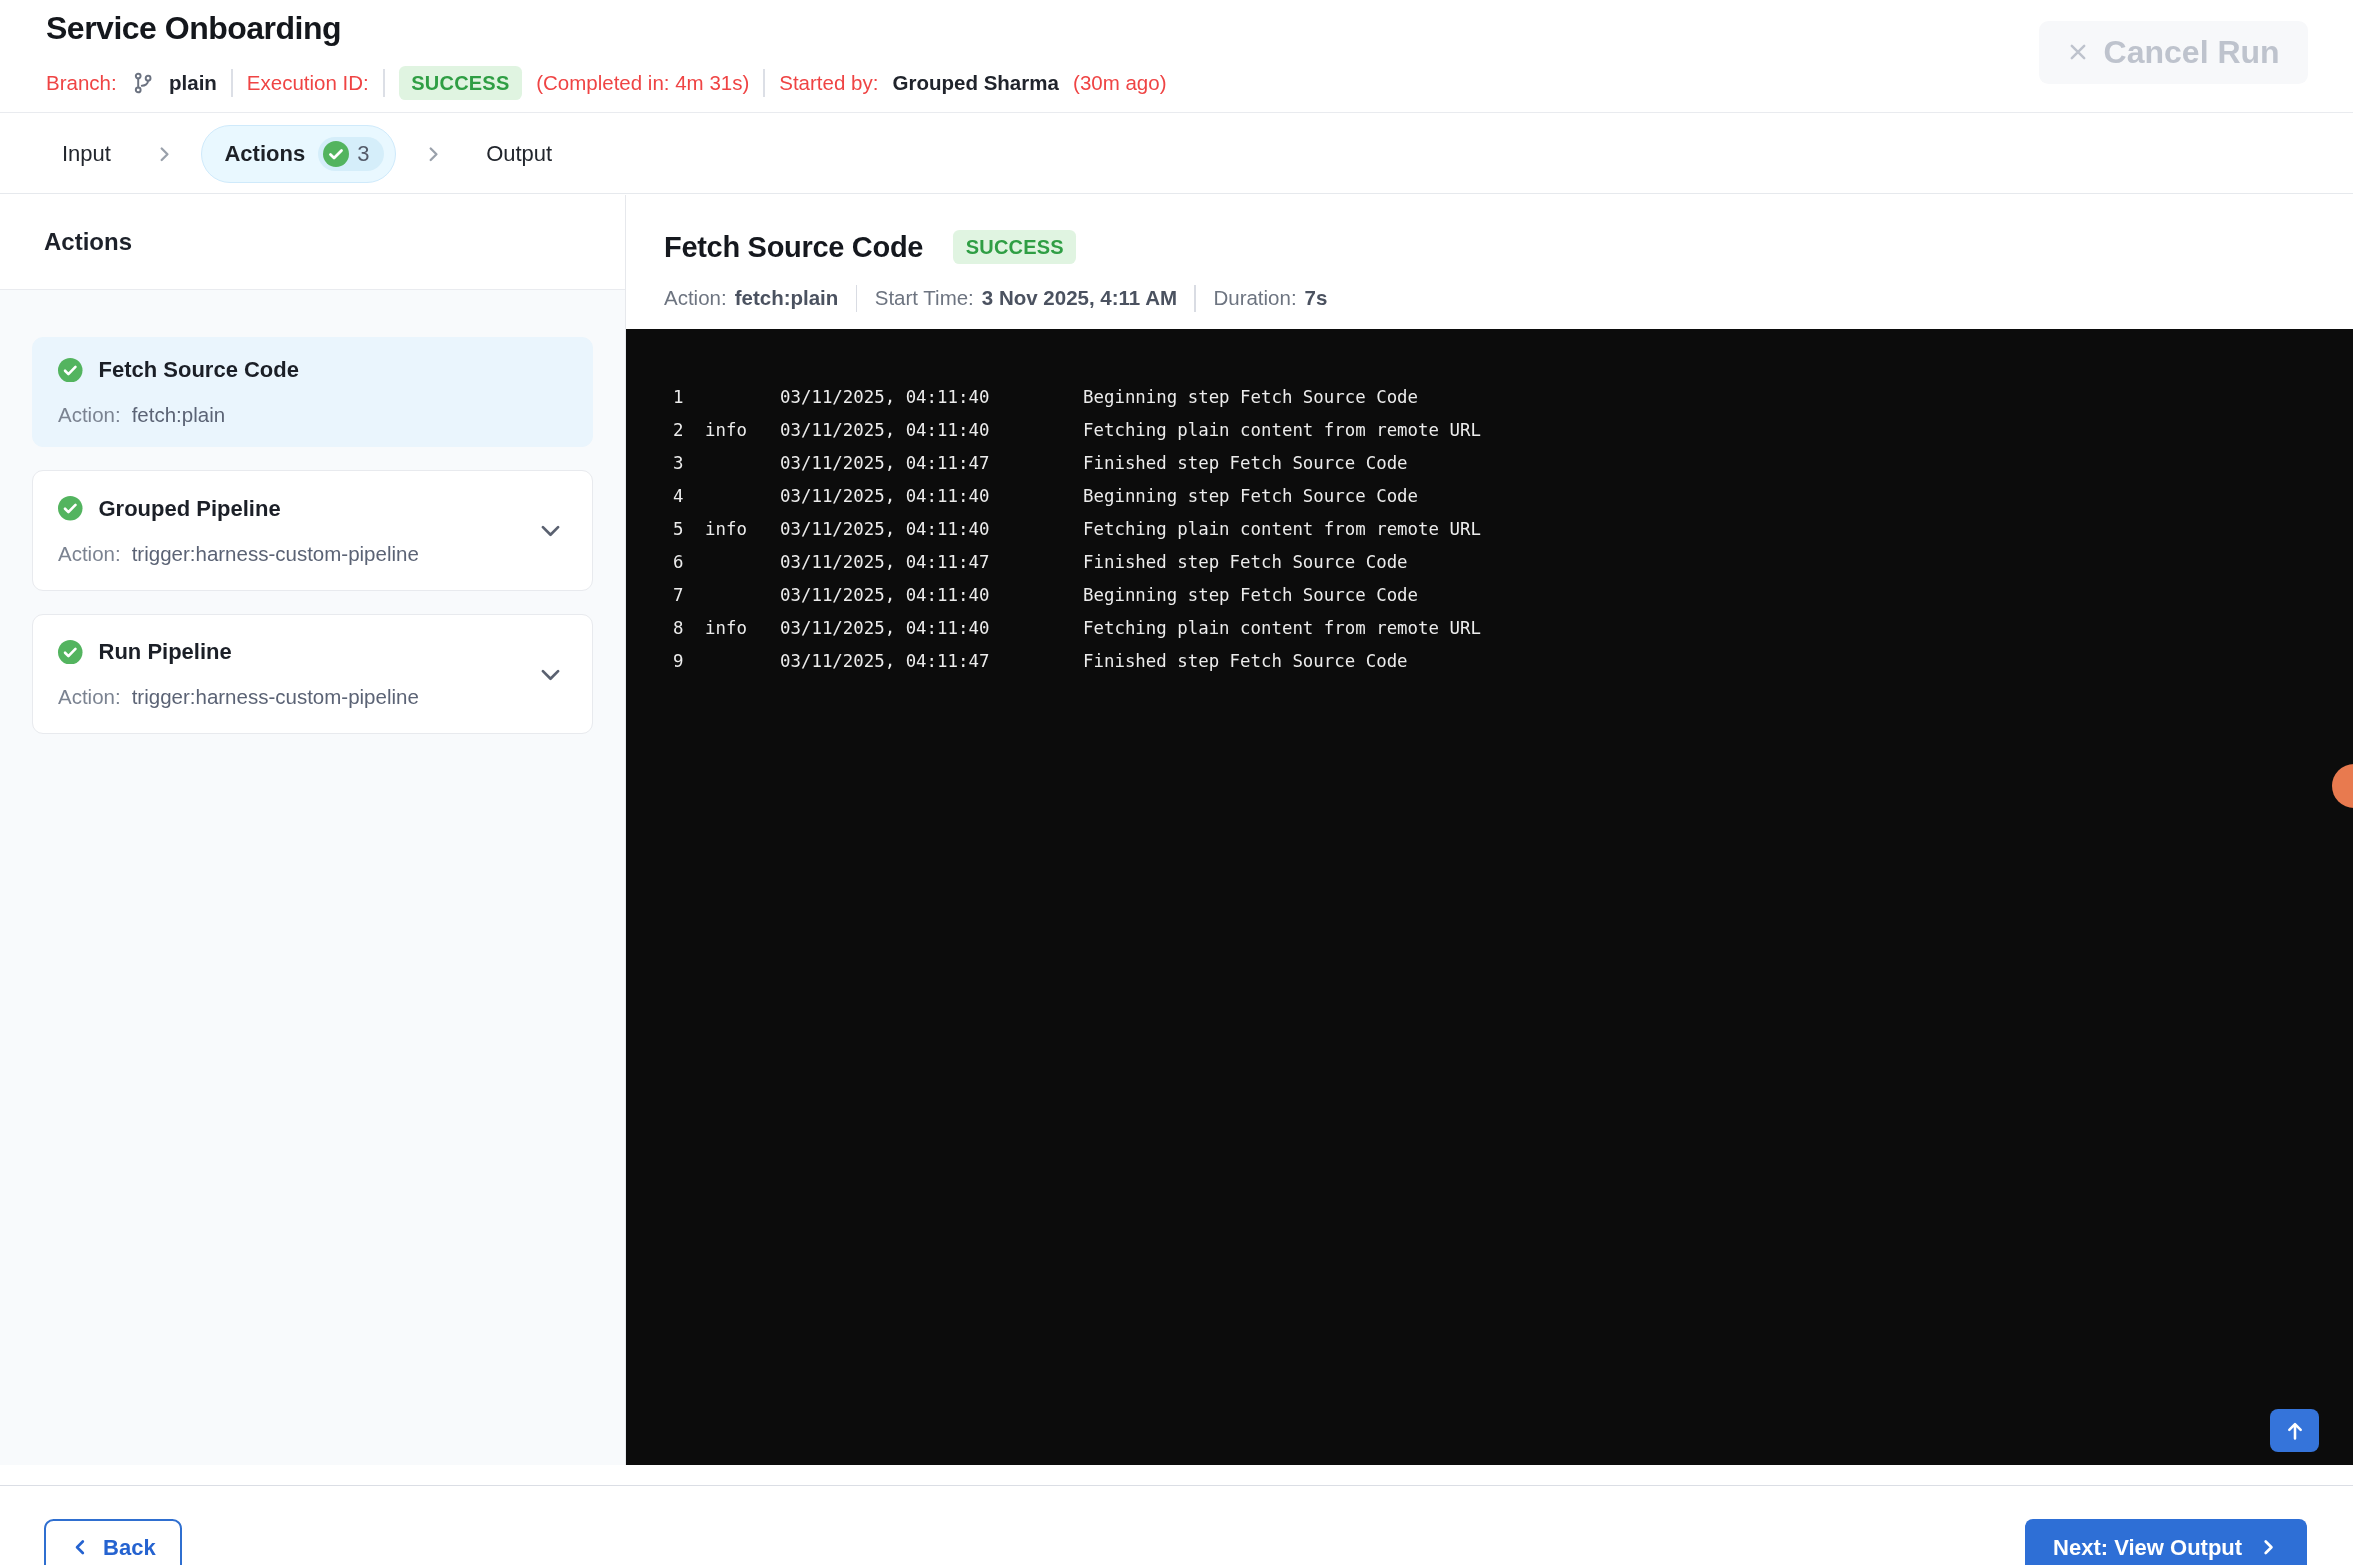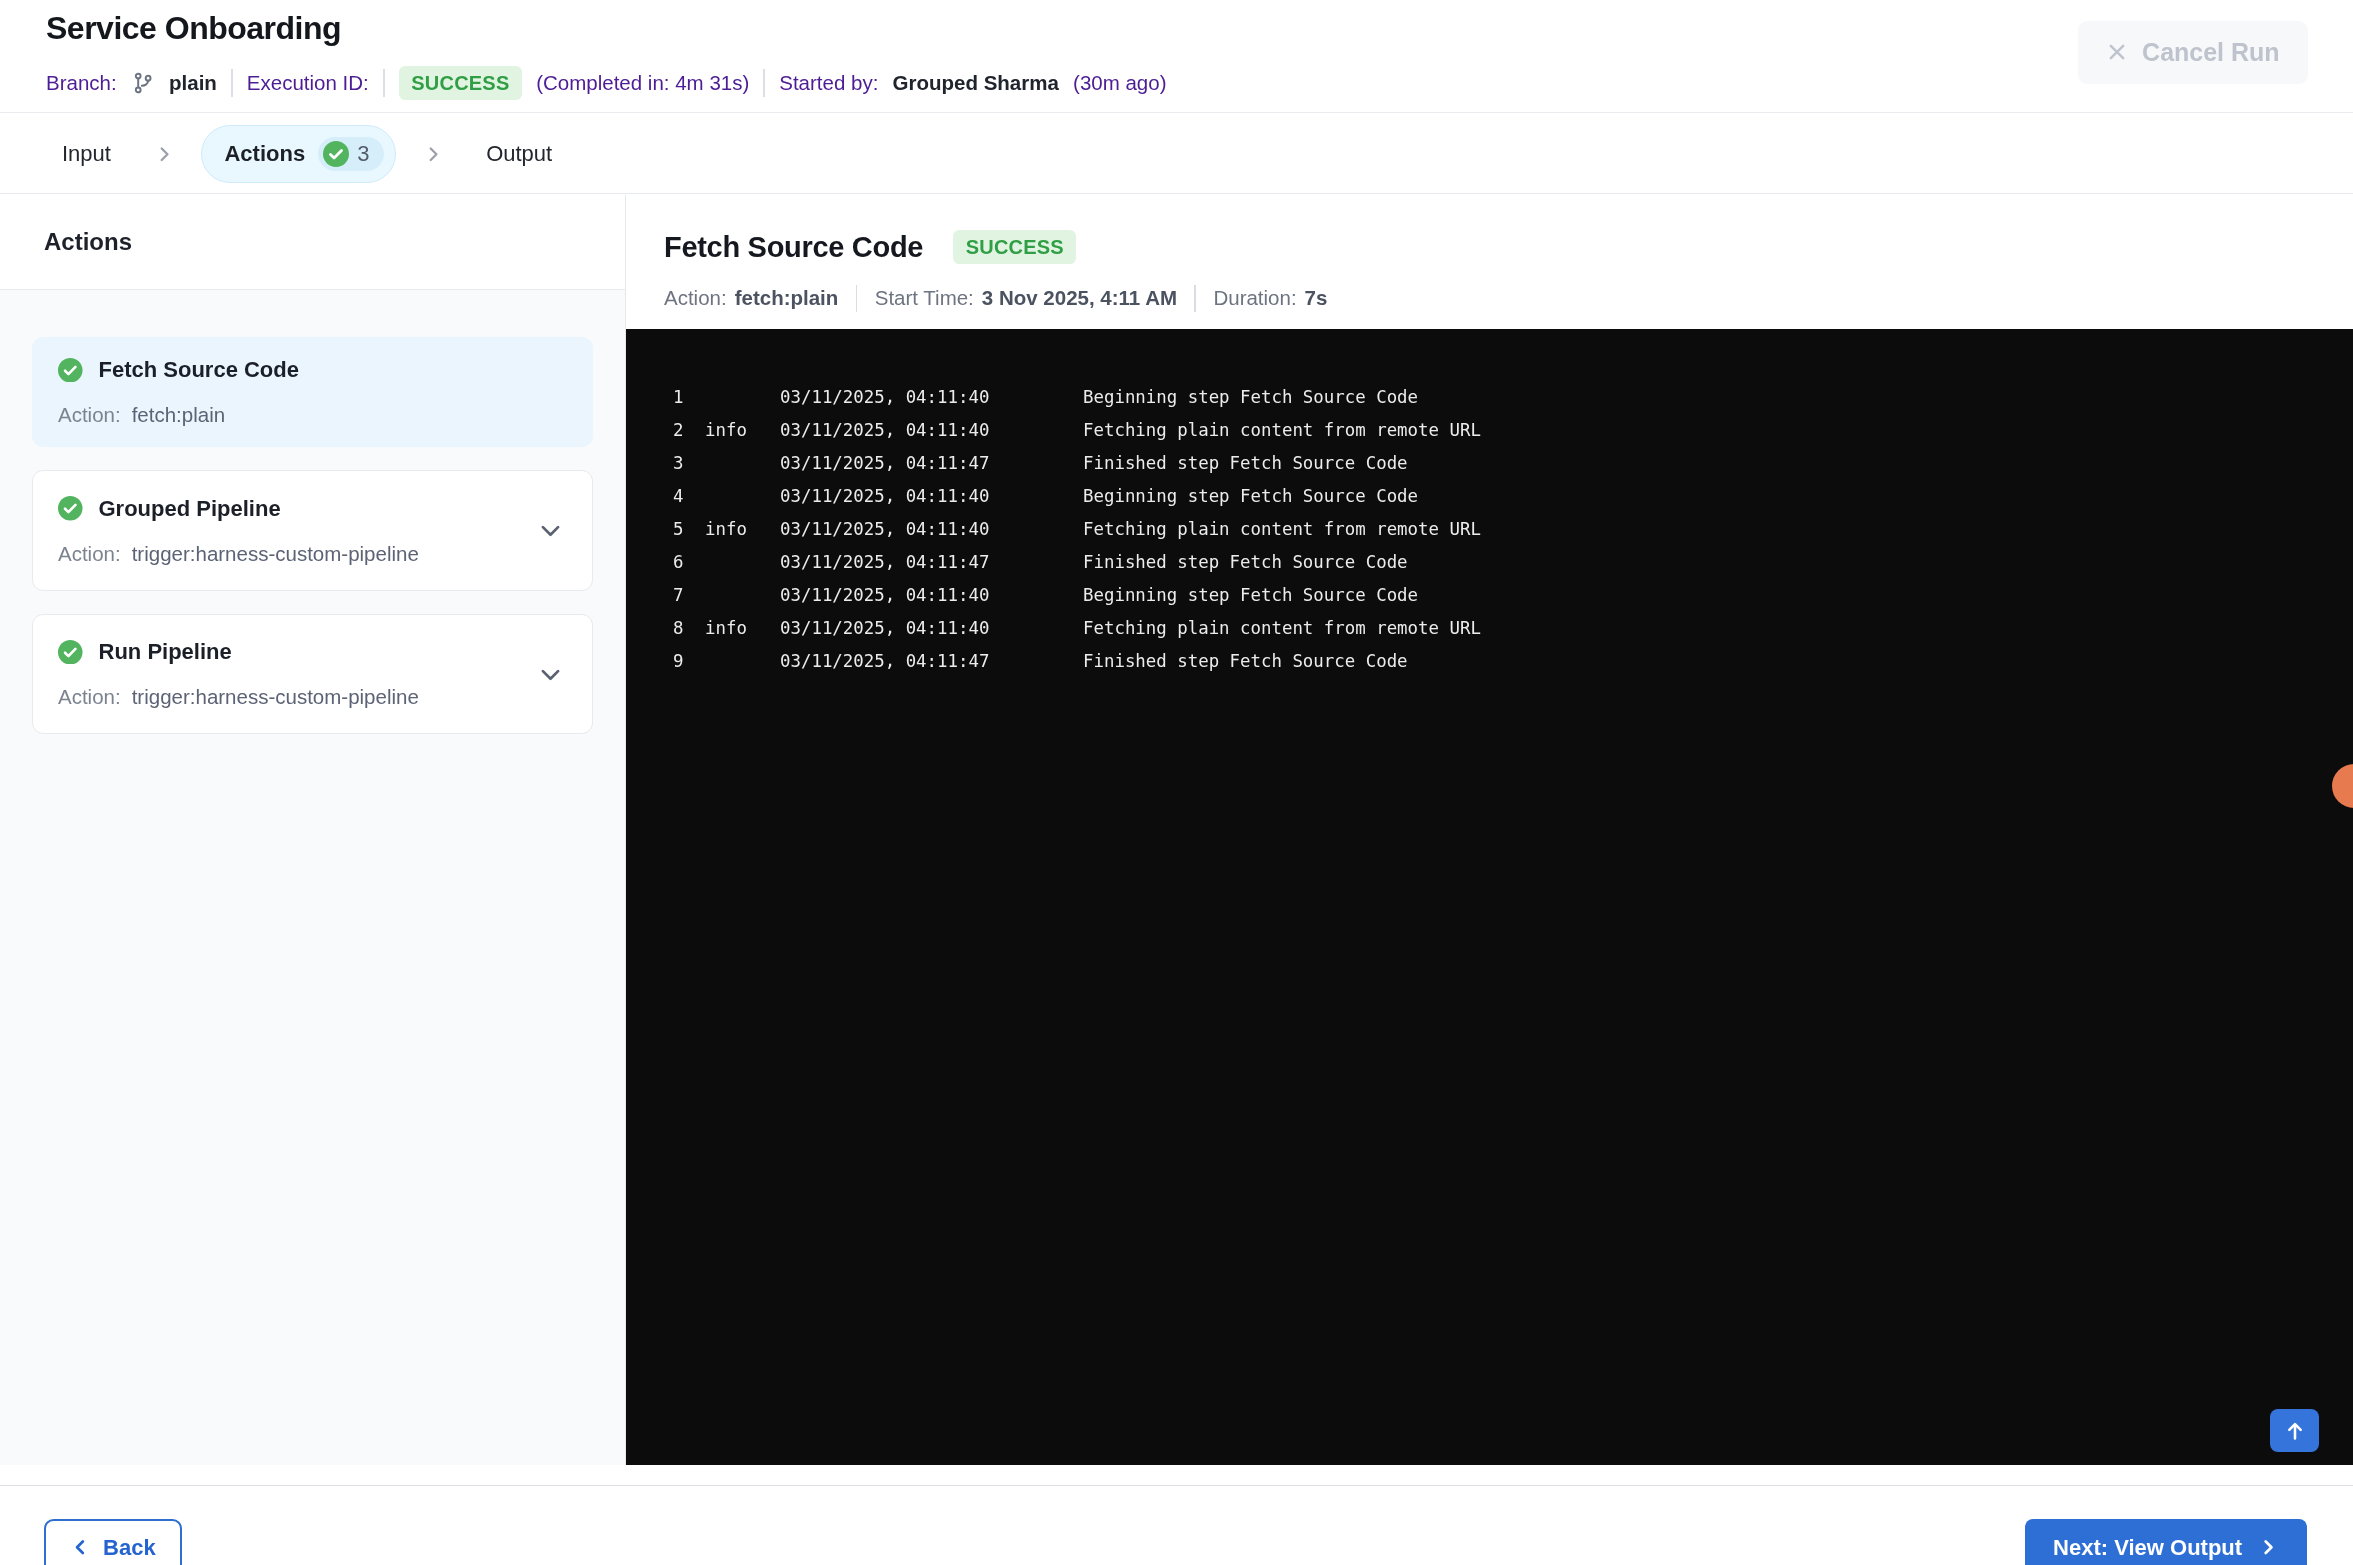--- a/index.html
+++ b/index.html
@@ -7,28 +7,28 @@
   body {
     width:2354px; height:1565px; position:relative; overflow:hidden;
     background:#ffffff; font-family:"Liberation Sans", sans-serif;
     -webkit-font-smoothing:antialiased;
   }
 
   
   .topbar { position:absolute; top:0; left:0; right:0; height:113px; background:#fff; border-bottom:1.6px solid #e9ebef; }
   .page-title { position:absolute; left:46px; top:9.5px; font-size:32px; font-weight:700; color:#14171c; letter-spacing:-0.5px; }
   .meta-row { position:absolute; left:46px; top:66px; display:flex; align-items:center; gap:14.2px; font-size:20.5px; color:#6b7280; white-space:nowrap; }
-  .muted { color:#4c1d95; font-weight:400; }
+  .muted { color:#ef4444; font-weight:400; }
   .strong { color:#20242c; font-weight:600; }
   .vdiv { width:1.6px; height:28.4px; background:#dcdfe6; flex:0 0 auto; }
   .id-pill { display:flex; align-items:center; gap:12.6px; background:#f2f4f8; border-radius:789px; padding:6.3px 17.4px; color:#5d6470; font-size:20.5px; }
   .icon-btn { background:none; border:none; padding:0; display:flex; align-items:center; cursor:pointer; }
   .status-badge { background:#e0f4e1; color:#2f9e44; font-weight:700; font-size:20px; padding:5.5px 12.6px; border-radius:6.3px; letter-spacing:0.2px; }
   .cancel-btn { position:absolute; right:46px; top:20.5px; height:63px; padding:0 28.4px; display:flex; align-items:center; gap:14.2px;
-    background:#f7f8fa; border:none; border-radius:9.5px; color:#bec3cd; font-size:25px; font-weight:600; }
+    background:#f7f8fa; border:none; border-radius:9.5px; color:#bec3cd; font-size:32px; font-weight:600; }
 
   
   .tabbar { position:absolute; top:115px; left:0; right:0; height:79px; background:#fff; border-bottom:1.6px solid #e6e9ed;
     display:flex; align-items:center; padding-left:46px; gap:27px; }
   .tab { font-size:22px; color:#22262d; font-weight:500; background:none; border:none; padding:0 16px; height:55px; display:flex; align-items:center; }
   .tab-sep { display:flex; align-items:center; color:#9aa1ab; }
   .tab-pill { display:flex; align-items:center; gap:12.6px; background:#e9f8ff; border:1.6px solid #cfeafb; border-radius:789px; padding:0 11px 0 22px; height:58px; cursor:pointer; }
   .tab-pill .tab-pill-label { font-size:22px; color:#1d2127; font-weight:600; }
   .count-pill { display:flex; align-items:center; gap:8px; background:#d5eefa; border-radius:789px; padding:4px 14.2px 4px 5.5px; font-size:22px; color:#545b69; }
 

